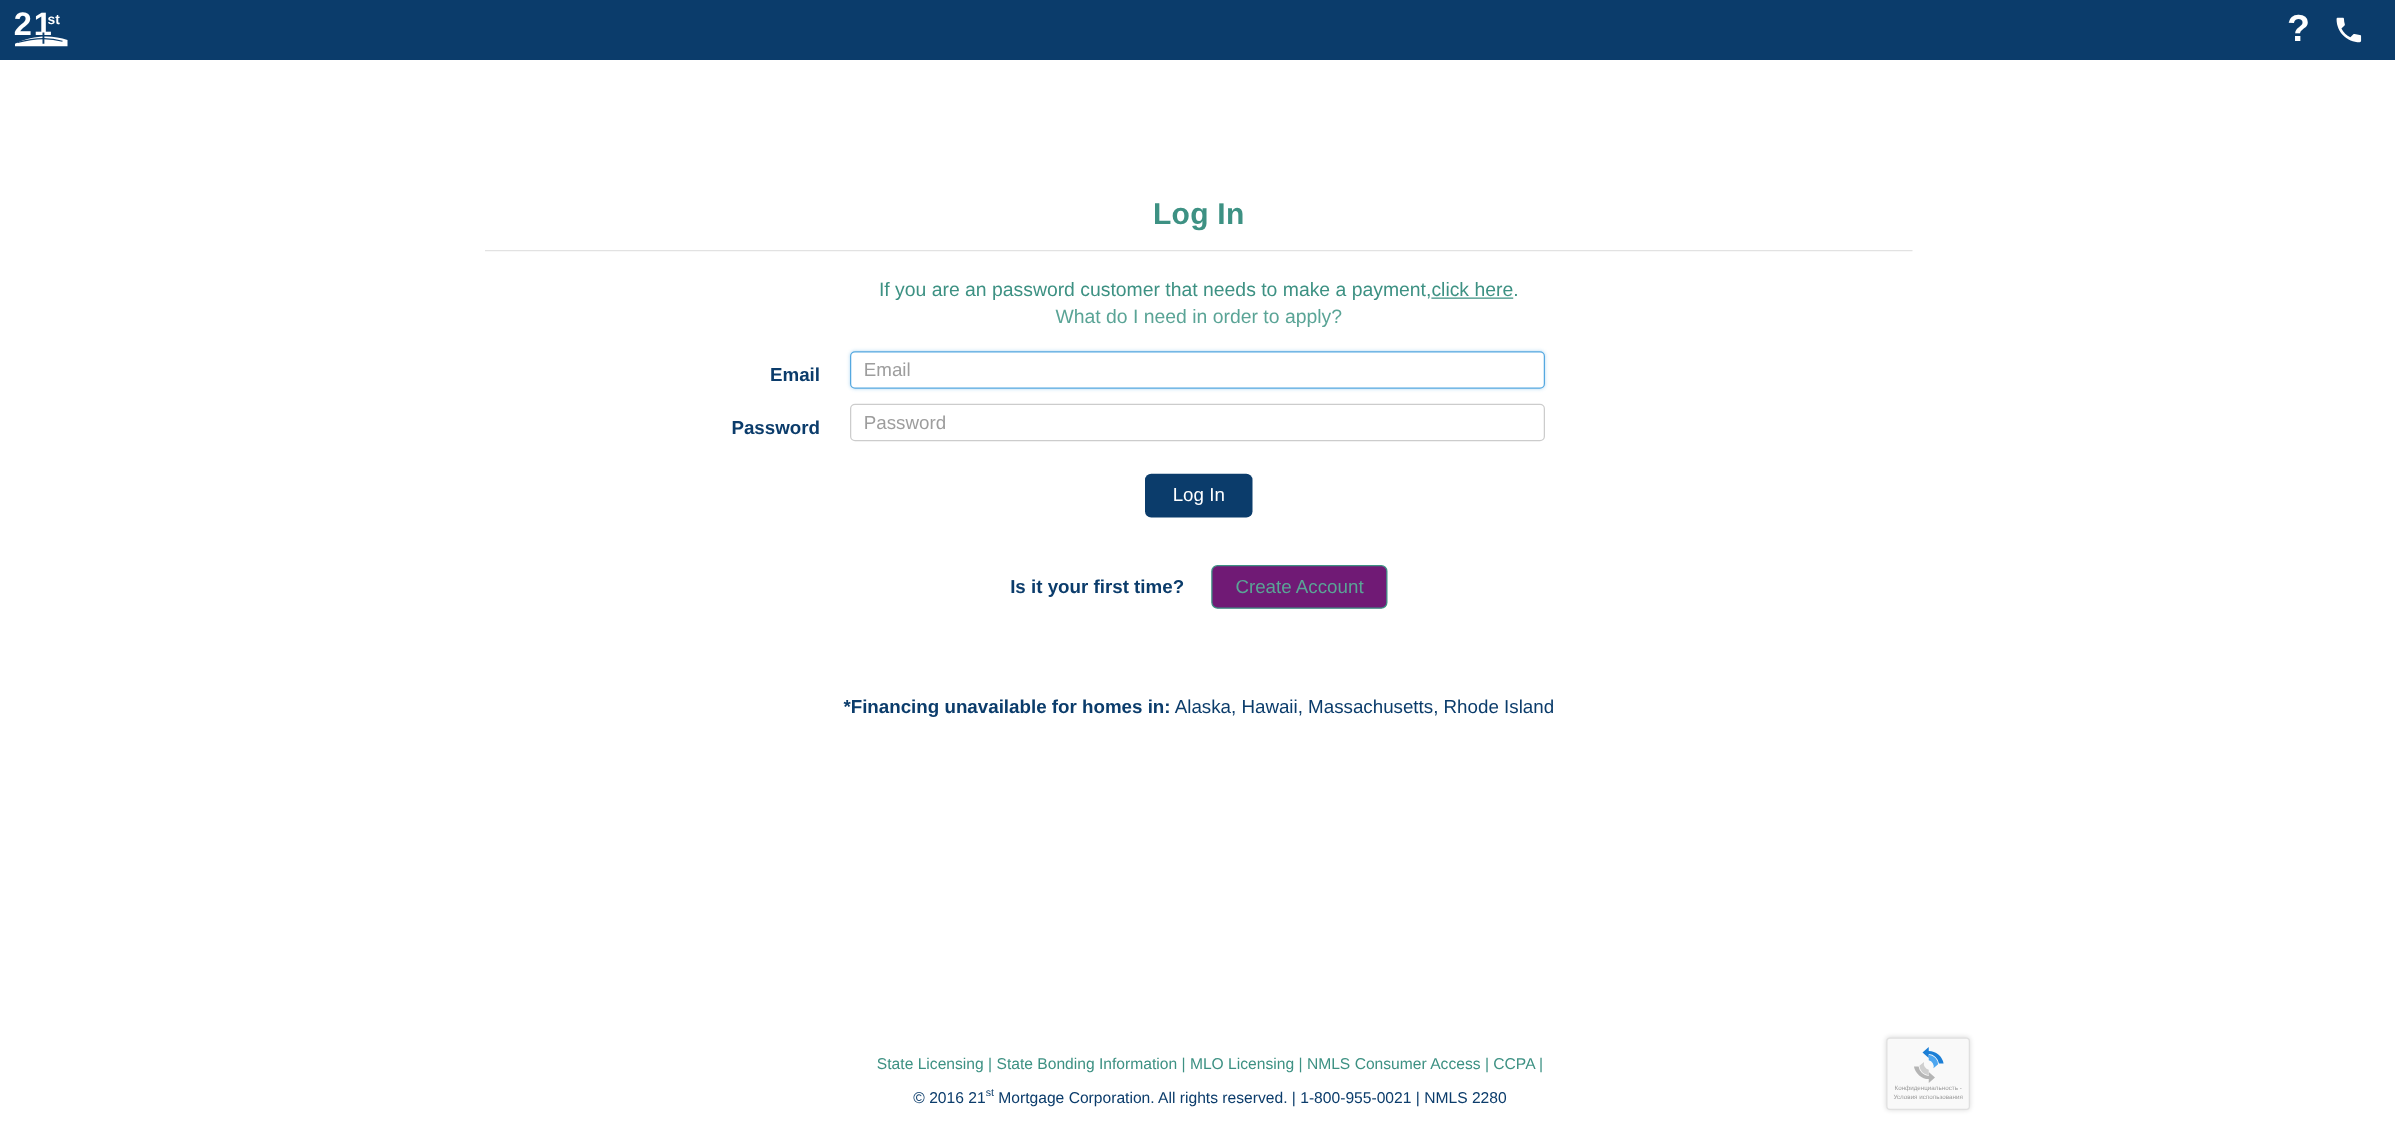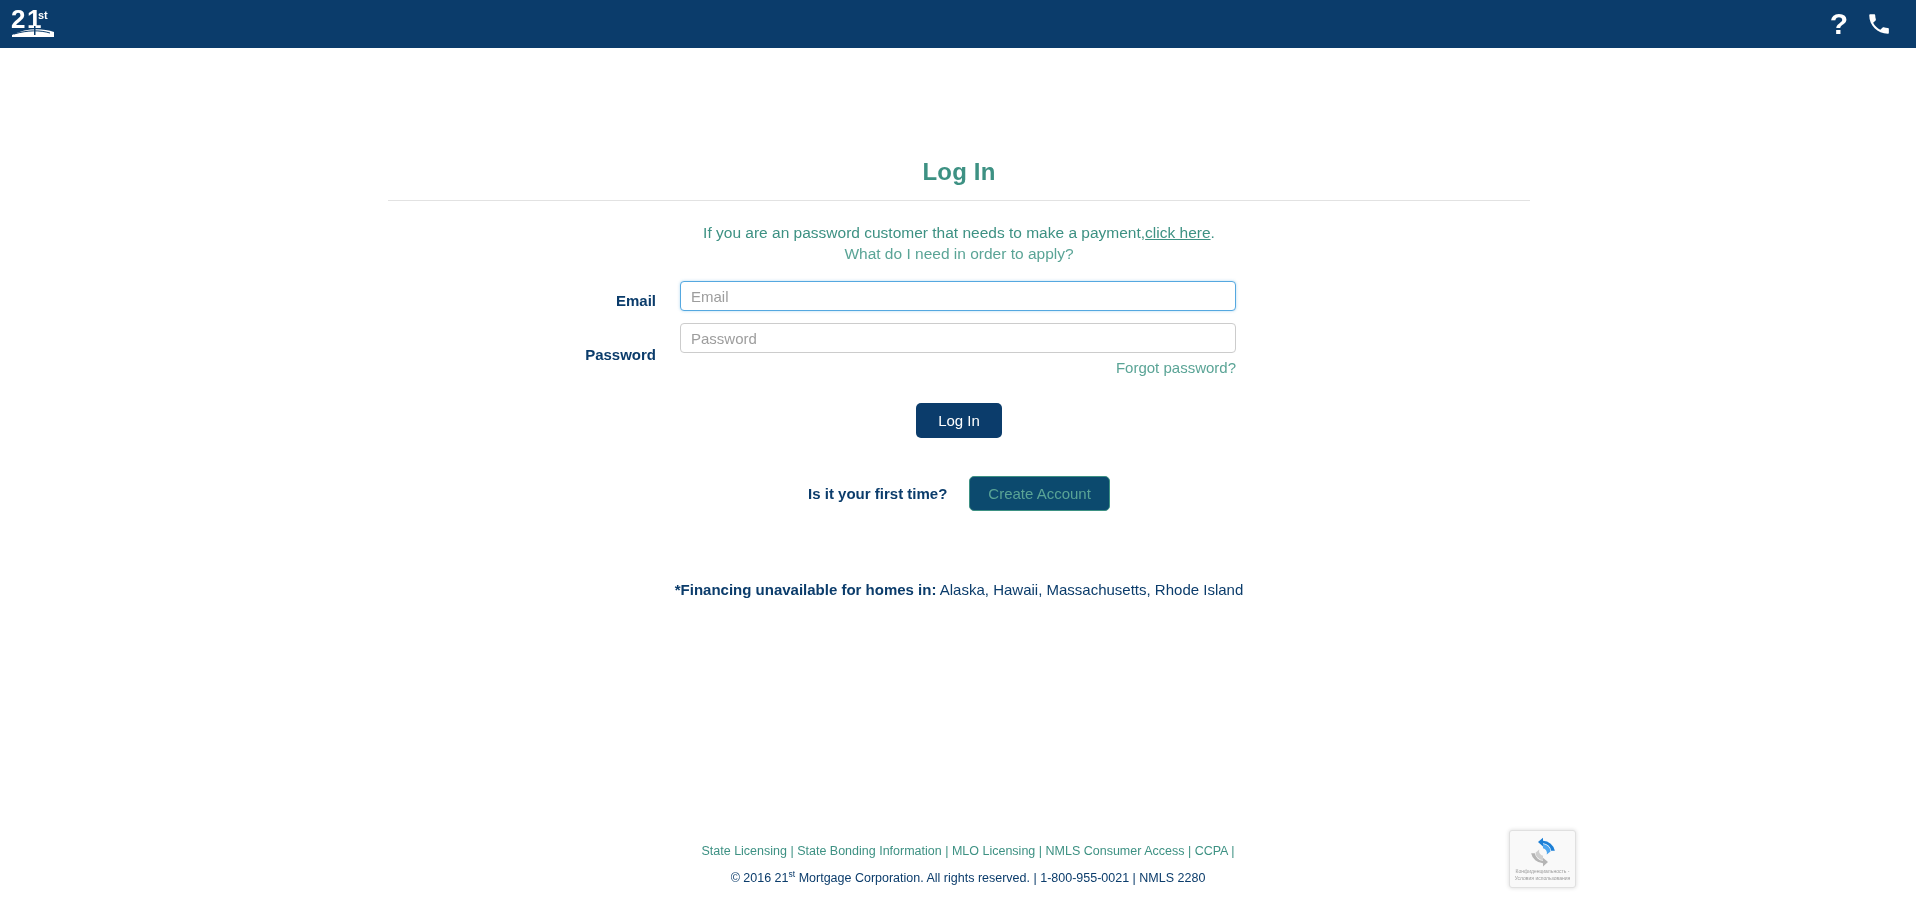--- a/index.html
+++ b/index.html
@@ -194,21 +194,21 @@
     justify-content: center;
     margin-top: 38px;
   }
   .first-time-text {
     font-size: 15px;
     font-weight: bold;
     color: #0b3c6b;
     margin-right: 22px;
   }
   .btn-outline {
-    background: #0c4a6e;
+    background: #701a75;
     color: #5aa496;
     border: 1px solid #3d9183;
     border-radius: 5px;
     font-size: 15px;
     font-family: "Liberation Sans", sans-serif;
     padding: 8px 18px;
     cursor: pointer;
   }
 
   .financing-note {
@@ -318,23 +318,20 @@
         <div class="form-label">Email</div>
         <div class="field-col">
           <input class="text-input focused" type="text" autocomplete="off" placeholder="Email" style="">
         </div>
       </div>
 
       <div class="form-row">
         <div class="form-label">Password</div>
         <div class="field-col">
           <input class="text-input" type="password" autocomplete="off" placeholder="Password" style="">
-          <div class="forgot-wrap">
-            <a class="forgot-link">Forgot password?</a>
-          </div>
         </div>
       </div>
 
       <div class="submit-row">
         <button class="btn-primary">Log In</button>
       </div>
 
     </div>
 
     <div class="first-time-row">

